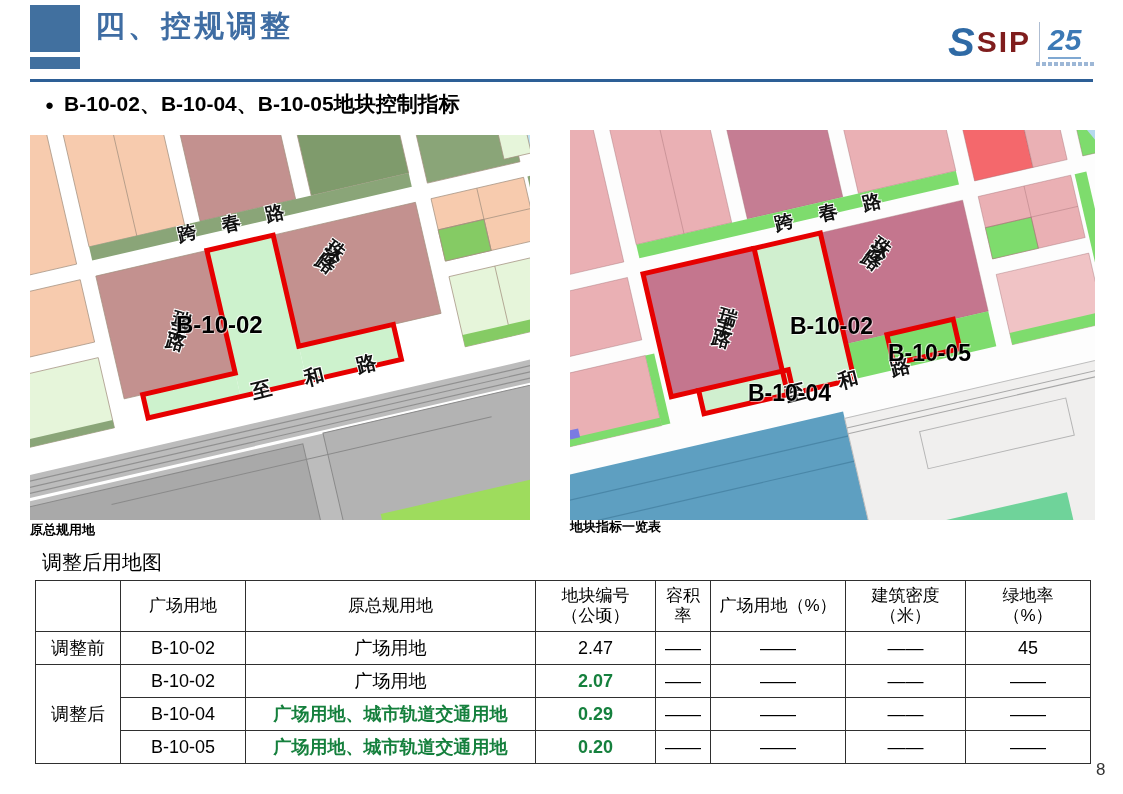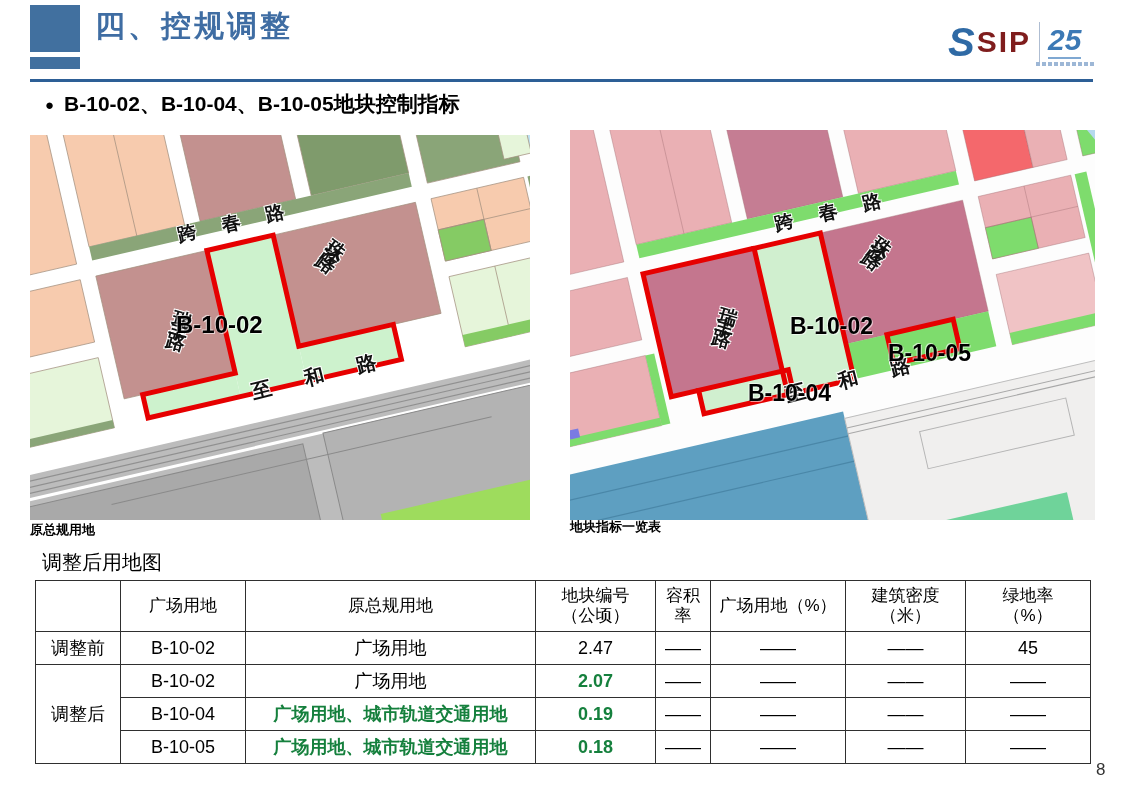--- a/index.html
+++ b/index.html
@@ -289,30 +289,30 @@
     <td>广场用地</td>
     <td class="red">2.07</td>
     <td>——</td>
     <td>——</td>
     <td>——</td>
     <td>——</td>
   </tr>
   <tr class="body">
     <td>B-10-04</td>
     <td class="red">广场用地、城市轨道交通用地</td>
-    <td class="red">0.19</td>
+    <td class="red">0.29</td>
     <td>——</td>
     <td>——</td>
     <td>——</td>
     <td>——</td>
   </tr>
   <tr class="body">
     <td>B-10-05</td>
     <td class="red">广场用地、城市轨道交通用地</td>
-    <td class="red">0.18</td>
+    <td class="red">0.20</td>
     <td>——</td>
     <td>——</td>
     <td>——</td>
     <td>——</td>
   </tr>
 </tbody>
   </table>
 
 <div class="abs pgnum">8</div>
 

